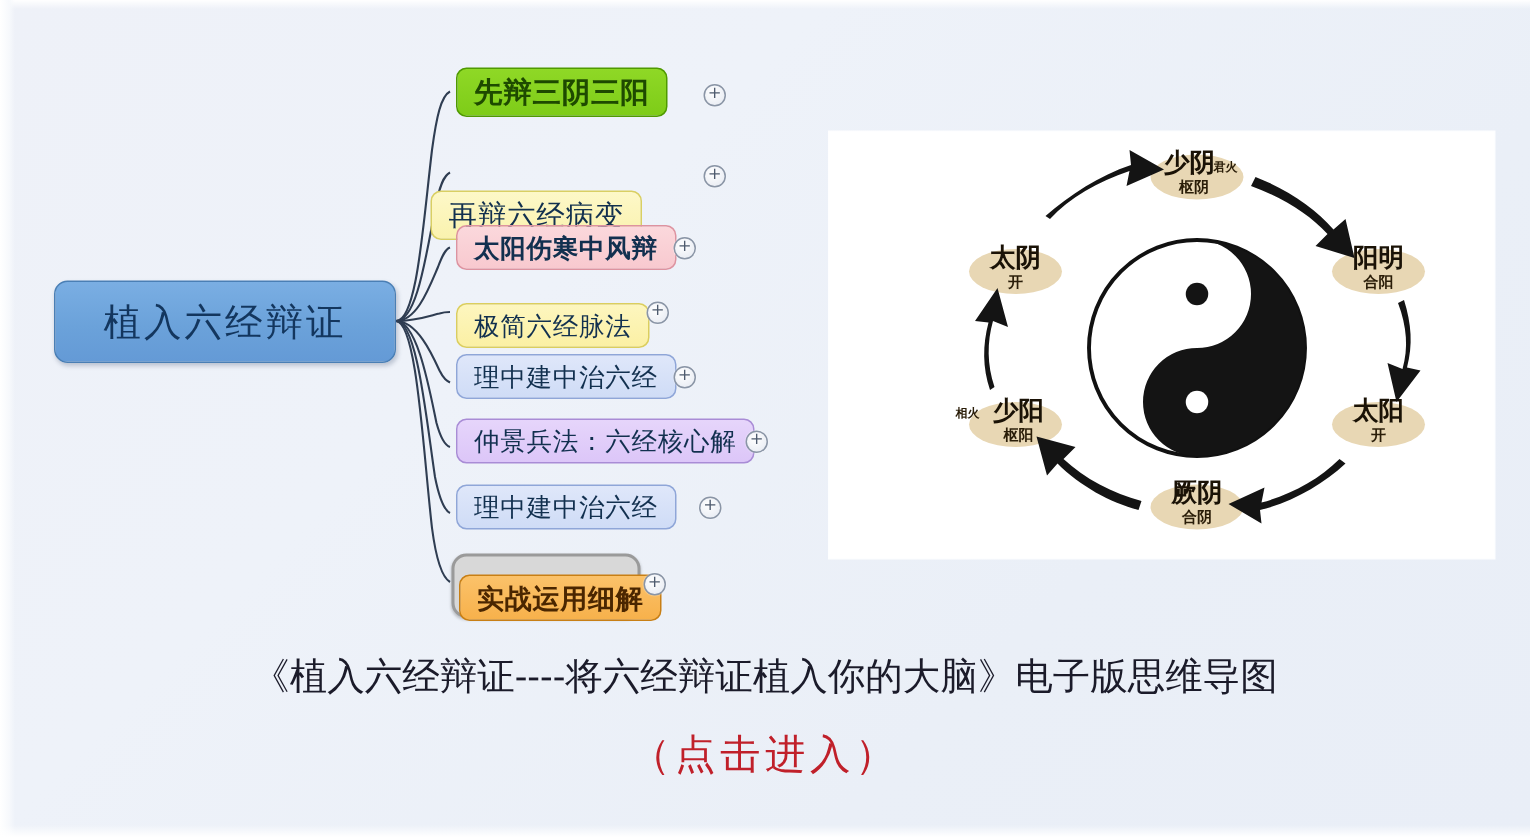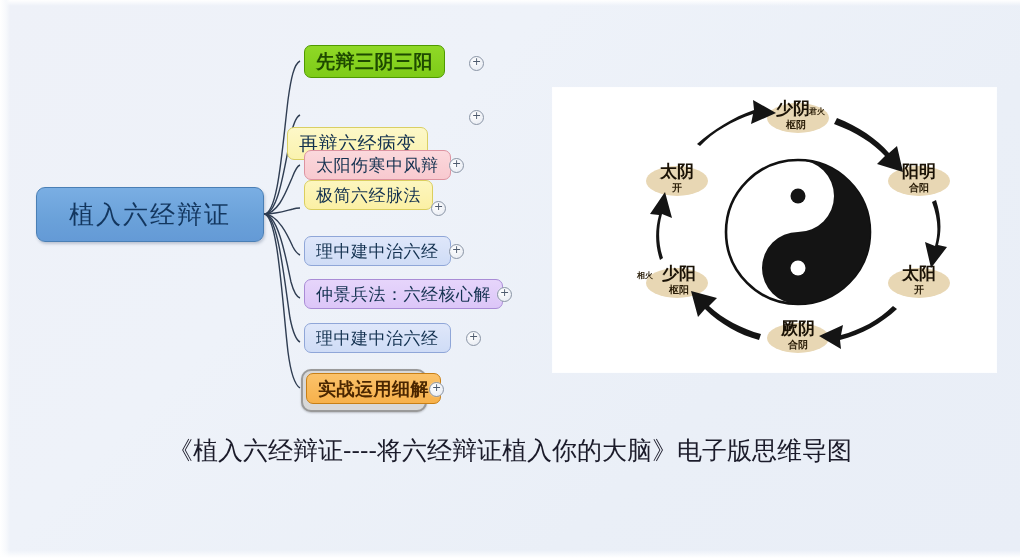--- a/index.html
+++ b/index.html
@@ -88,21 +88,21 @@
   .branch.serif { font-family: "DejaVu Serif", "Liberation Serif", serif; }
 
   
   .n-green  { background: linear-gradient(180deg,#8fd826 0%,#7ecc18 100%); border-color:#4f9a00; color:#1e4a00; font-weight:bold; }
   .n-yellow { background: linear-gradient(180deg,#fdf8c8 0%,#faf2ae 100%); border-color:#d9cf63; }
   .n-pink   { background: linear-gradient(180deg,#fbd8dc 0%,#f8c9cf 100%); border-color:#dd93a0; }
   .n-lyellow{ background: linear-gradient(180deg,#fdf6bf 0%,#fbf0a4 100%); border-color:#dbce5e; }
   .n-blue   { background: linear-gradient(180deg,#dfe7fa 0%,#cfdcf6 100%); border-color:#8fa6d8; }
   .n-purple { background: linear-gradient(180deg,#e6d5fb 0%,#dcc6f8 100%); border-color:#a98cd6; }
   .n-blue2  { background: linear-gradient(180deg,#dfe7fa 0%,#cfdcf6 100%); border-color:#8fa6d8; }
-  .n-orange { background: linear-gradient(180deg,#fbc26a 0%,#f7b14b 100%); border-color:#c87f15; color:#4a2600; font-weight:bold; }
+  .n-orange { background: linear-gradient(180deg,#fbc26a 0%,#f7b14b 100%); border-color:#c87f15; color:#4a2600; font-weight:bold;margin-top:10px; }
 
   .sel-ring {
     position: absolute;
     border: 2px solid #9a9a9a;
     border-radius: 10px;
     background: #d8d8d8;
     box-shadow: 0 1px 2px rgba(0,0,0,0.22);
   }
 
   .expander {
@@ -209,26 +209,26 @@
     <div class="node branch serif n-green" style="left:304px; top:45px;" data-name="mindmap-node-xianbian-sanyin-sanyang">
       <span data-name="mindmap-node-label">先辩三阴三阳</span>
     </div>
     <div class="expander" style="left:469px; top:56px;" data-name="circled-plus-icon"><span>+</span></div>
 
     <div class="node branch serif n-yellow" style="left:287px; top:99px;margin-top:28px;" data-name="mindmap-node-zaibian-liujing-bingbian">
       <span data-name="mindmap-node-label">再辩六经病变</span>
     </div>
     <div class="expander" style="left:469px; top:110px;" data-name="circled-plus-icon"><span>+</span></div>
 
-    <div class="node branch serif n-pink" style="left:304px; top:150px; height:30px; font-size:17px;" data-name="mindmap-node-taiyang-shanghan-zhongfeng">
+    <div class="node branch serif n-pink" style="left:304px; top:150px; height:30px; font-size:17px;font-weight:bold;" data-name="mindmap-node-taiyang-shanghan-zhongfeng">
       <span data-name="mindmap-node-label">太阳伤寒中风辩</span>
     </div>
     <div class="expander" style="left:449px; top:158px;" data-name="circled-plus-icon"><span>+</span></div>
 
-    <div class="node branch serif n-lyellow" style="left:304px; top:180px; height:30px; font-size:17px;" data-name="mindmap-node-jijian-liujing-maifa">
+    <div class="node branch serif n-lyellow" style="left:304px; top:202px; height:30px; font-size:17px;" data-name="mindmap-node-jijian-liujing-maifa">
       <span data-name="mindmap-node-label">极简六经脉法</span>
     </div>
     <div class="expander" style="left:431px; top:201px;" data-name="circled-plus-icon"><span>+</span></div>
 
     <div class="node branch serif n-blue" style="left:304px; top:236px; height:30px; font-size:17px;" data-name="mindmap-node-lizhong-jianzhong-zhi-liujing">
       <span data-name="mindmap-node-label">理中建中治六经</span>
     </div>
     <div class="expander" style="left:449px; top:244px;" data-name="circled-plus-icon"><span>+</span></div>
 
     <div class="node branch serif n-purple" style="left:304px; top:279px; height:30px; font-size:17px;align-items:center;" data-name="mindmap-node-zhongjing-bingfa">
@@ -336,14 +336,15 @@
         <g data-name="taiji-arrow-6">
           <path d="M99,58 C112,44 131,33 152,26 L150,36 L175,25 L152,12 L153,22
                    C132,29 112,42 96,56 Z"></path>
         </g>
       </g>
     </svg>
   </div>
 
   <div id="caption-main" data-name="caption-title">《植入六经辩证----将六经辩证植入你的大脑》电子版思维导图</div>
 
+  <div id="caption-cta" data-name="caption-click-to-enter">（点击进入）</div>
 
 </div>
 
 </body></html>

